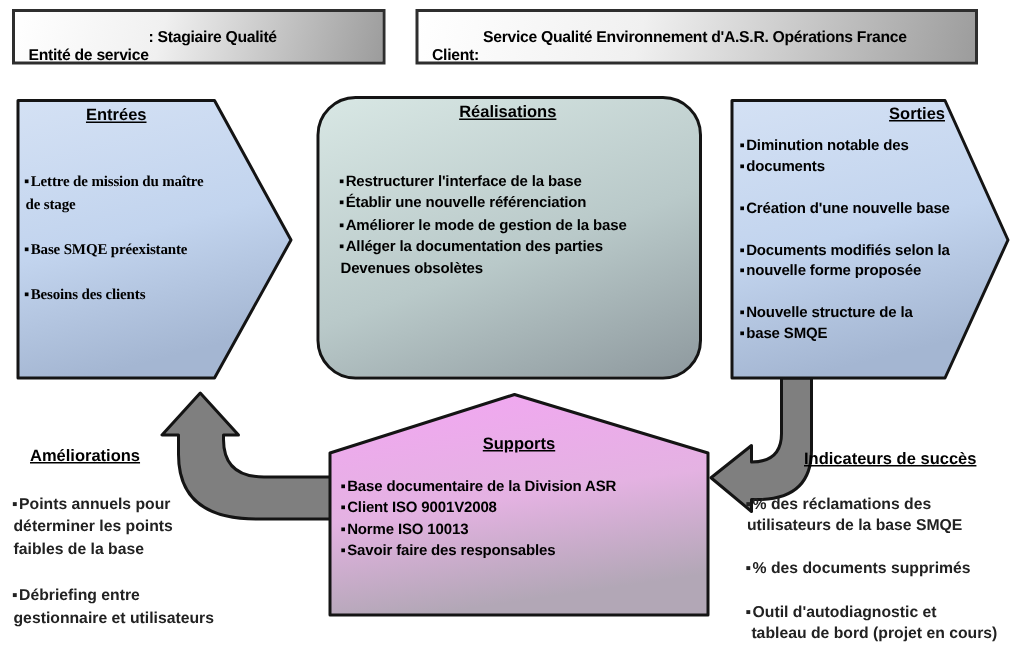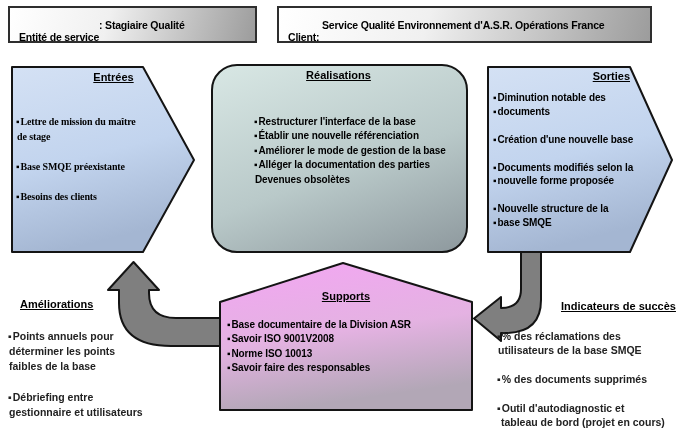--- a/index.html
+++ b/index.html
@@ -16,31 +16,31 @@
   .hbox1{left:8px;top:6px;width:249px;height:37px;}
   .hbox2{left:277px;top:6px;width:375px;height:37px;}
 
   
   .proc{position:absolute;left:211px;top:64px;width:253px;height:185px;
         border:2px solid #141414;border-radius:26px;
         background:linear-gradient(160deg,#d8e7e4 0%,#b9c9c9 55%,#8e999e 100%);z-index:1;}
 
   .stitle{position:absolute;z-index:2;font-weight:bold;font-size:11px;
           text-decoration:underline;text-align:center;}
-  .t-entrees{left:12px;top:71px;width:131px;padding-left:36px;}
+  .t-entrees{left:12px;top:71px;width:131px;}
   .t-realis{left:211px;top:69px;width:255px;}
   .t-sorties{left:488px;top:70px;width:142px;text-align:right;}
   .t-supports{left:220px;top:290px;width:252px;}
   .t-amelio{left:20px;top:298px;width:auto;text-align:left;}
-  .t-indic{left:536px;top:300px;width:auto;text-align:right;margin-left:25px;}
+  .t-indic{left:536px;top:300px;width:auto;text-align:right;}
 
   .sbody{position:absolute;z-index:2;font-weight:bold;font-size:10px;letter-spacing:-0.1px;}
   .b-entrees{left:16px;top:114px;width:178px;font-family:Liberation Serif, serif;}
   .b-entrees .bline{line-height:15px;min-height:15px;}
-  .b-realis{left:226px;top:115px;width:240px;margin-left:28px;}
+  .b-realis{left:226px;top:115px;width:240px;}
   .b-realis .bline{line-height:14.4px;min-height:14.4px;}
   .b-sorties{left:493px;top:91px;width:180px;}
   .b-sorties .bline{line-height:13.9px;min-height:13.9px;}
   .b-supports{left:227px;top:318px;width:242px;}
   .b-supports .bline{line-height:14.3px;min-height:14.3px;}
 
   .side{position:absolute;z-index:2;font-weight:bold;font-size:10.5px;color:#222;}
   .b-amelio{left:8px;top:329px;width:170px;}
   .b-amelio .bline{line-height:15.2px;min-height:15.2px;}
   .b-indic{left:497px;top:329px;width:185px;}
@@ -140,21 +140,21 @@
 
       <div class="bline"><span class="bl">▪</span><span>Nouvelle structure de la</span></div>
 
       <div class="bline"><span class="bl">▪</span><span>base SMQE</span></div>
     </div>
 
   <div class="sbody b-supports">
 
       <div class="bline"><span class="bl">▪</span><span>Base documentaire de la Division ASR</span></div>
 
-      <div class="bline"><span class="bl">▪</span><span>Savoir ISO 9001V2008</span></div>
+      <div class="bline"><span class="bl">▪</span><span>Client ISO 9001V2008</span></div>
 
       <div class="bline"><span class="bl">▪</span><span>Norme ISO 10013</span></div>
 
       <div class="bline"><span class="bl">▪</span><span>Savoir faire des responsables</span></div>
 
     </div>
 
   <div class="side b-amelio">
 
       <div class="bline"><span class="bl">▪</span><span>Points annuels pour</span></div>

